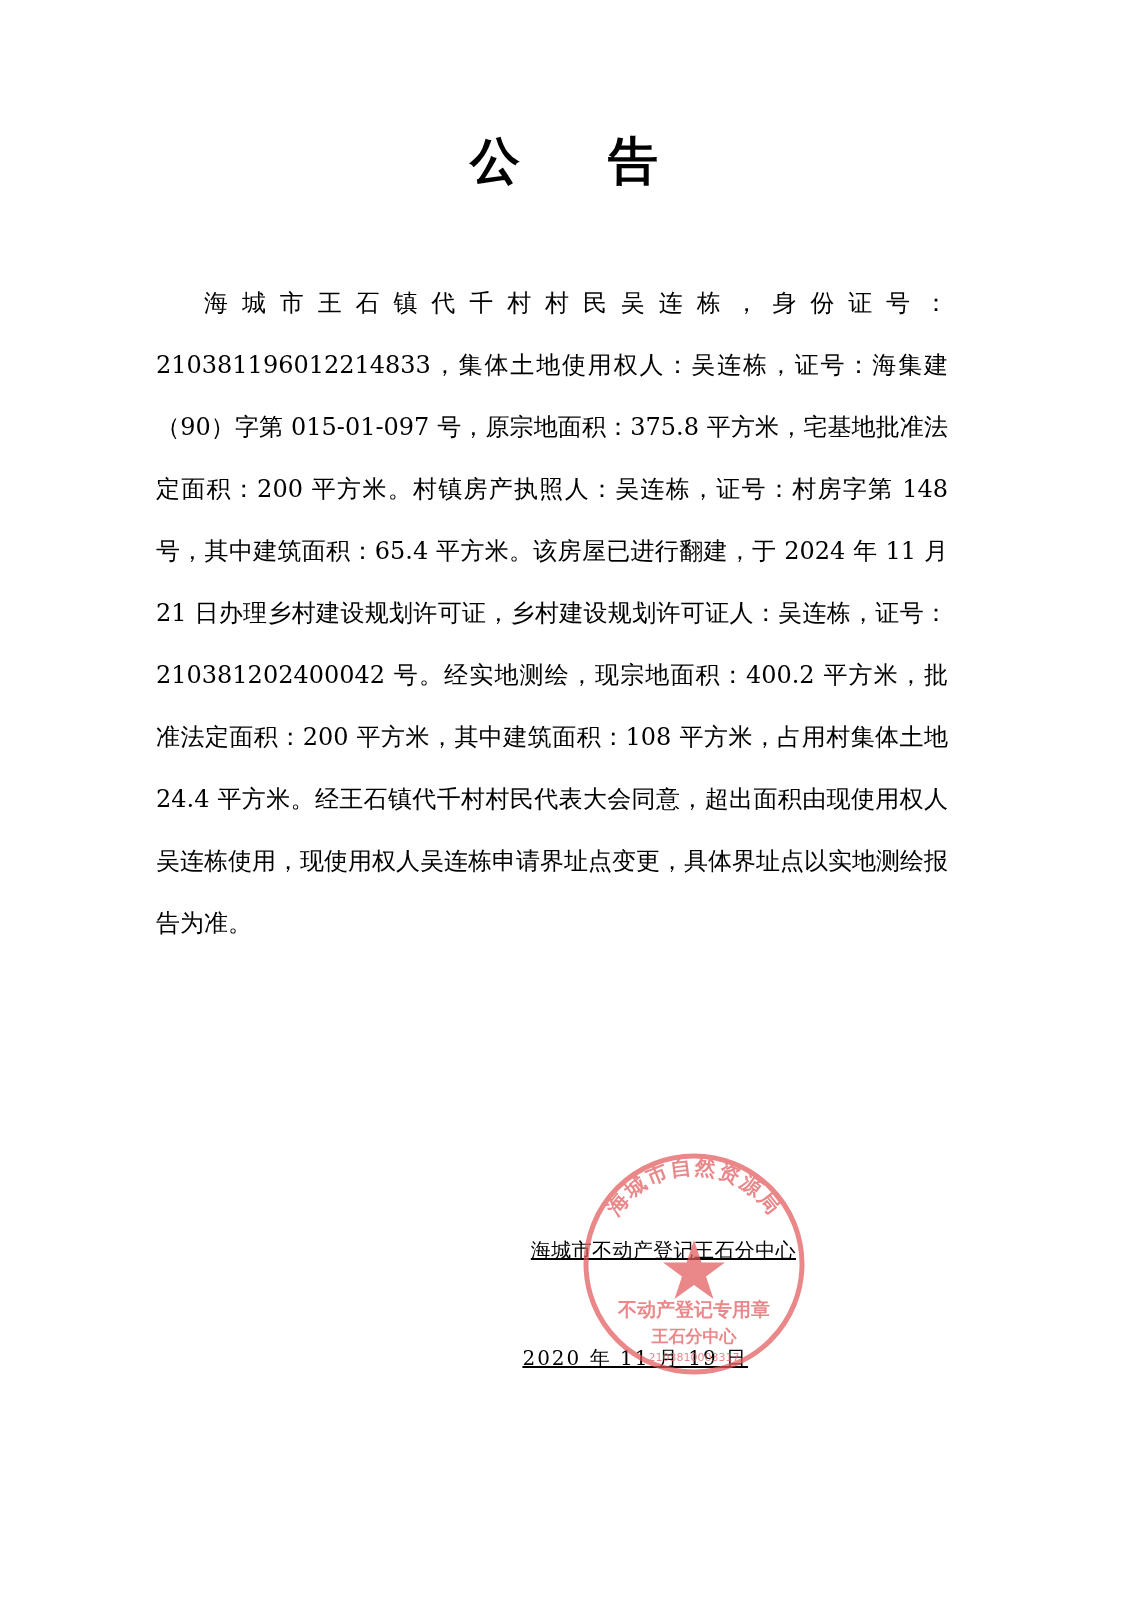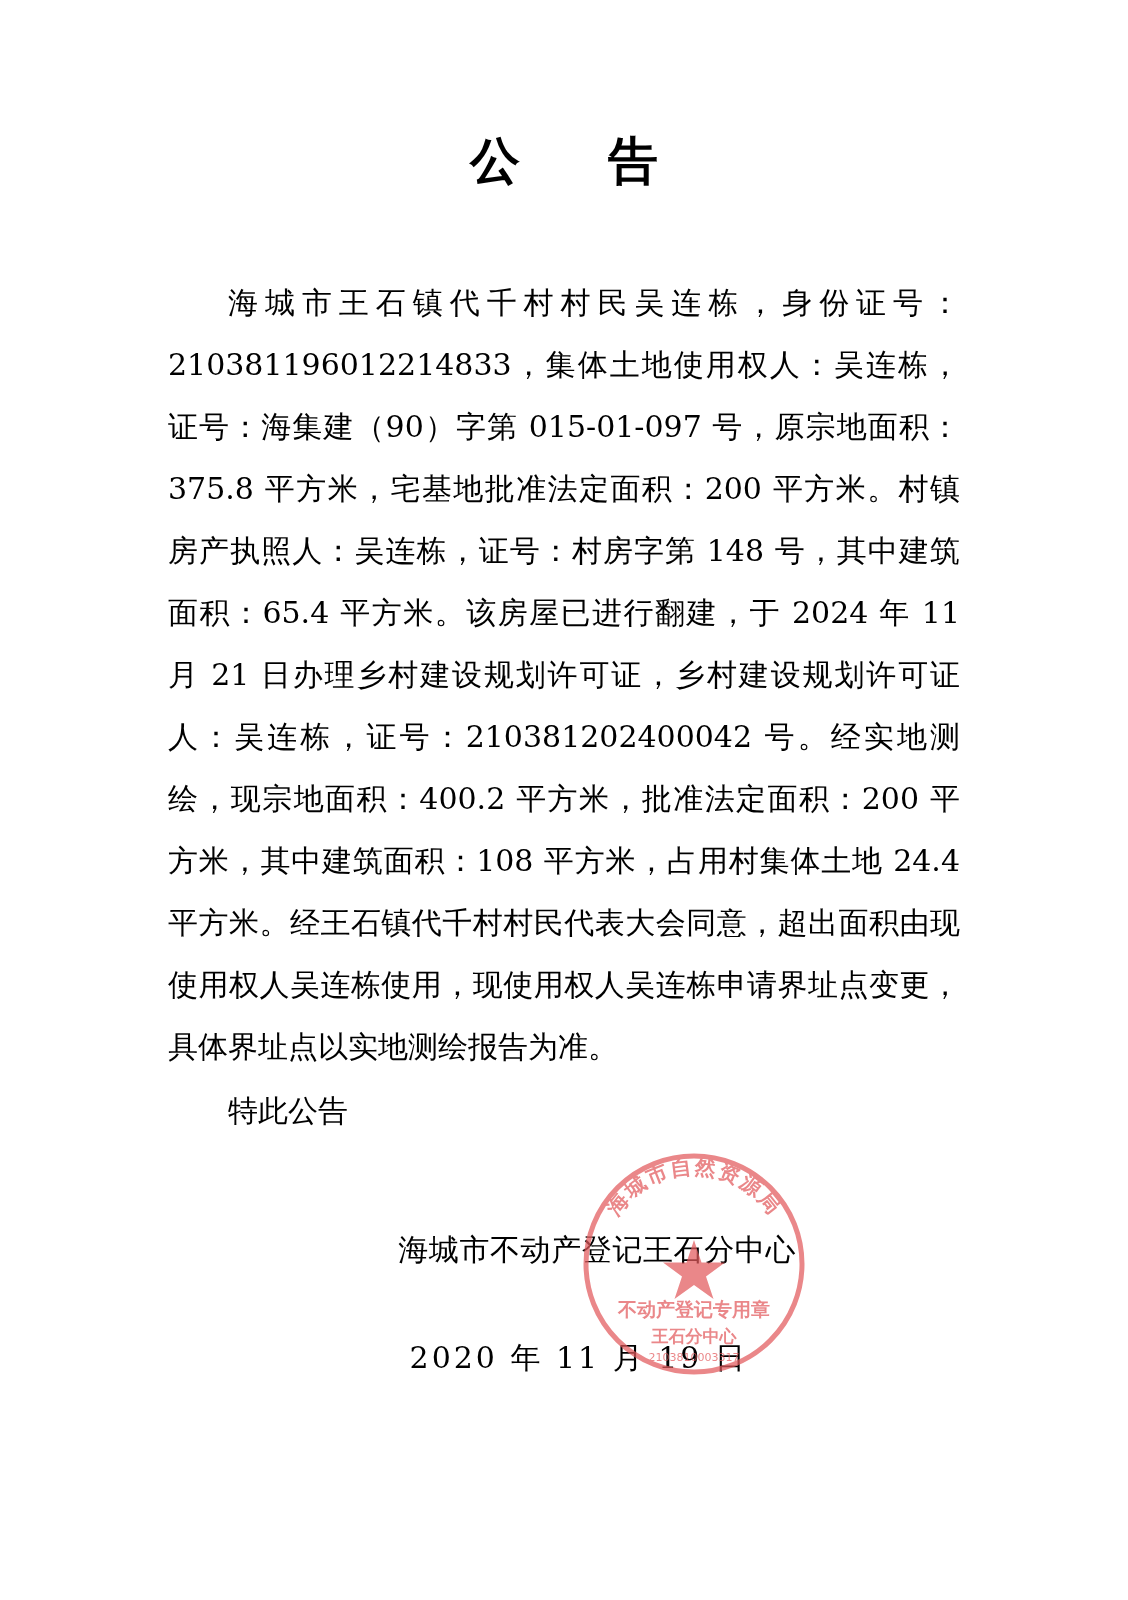--- a/index.html
+++ b/index.html
@@ -33,24 +33,24 @@
     text-align: center;
     font-size: 50px;
     font-weight: 700;
     letter-spacing: 0.38em;
     text-indent: 0.38em;
     font-family: "DejaVu Serif", "Liberation Serif", serif;
   }
 
   .body-text {
     position: absolute;
-    left: 168px;
+    left: 156px;
     top: 272px;
     width: 792px;
-    font-size: 30px;
+    font-size: 24px;
     line-height: 62px;
     text-align: justify;
     text-justify: inter-ideograph;
     font-family: "DejaVu Serif", "Liberation Serif", serif;
   }
 
   .para {
     margin: 0;
     text-indent: 2em;
   }
@@ -62,23 +62,24 @@
   .para.p2 {
     margin-top: 2px;
   }
 
   .signature {
     position: absolute;
     right: 168px;
     top: 1222px;
     width: 640px;
     text-align: right;
-    font-size: 30px;
+    font-size: 20px;
     line-height: 56px;
     font-family: "DejaVu Serif", "Liberation Serif", serif;
+    text-decoration: underline;
   }
 
   .sign-org {
     display: block;
     letter-spacing: 0.02em;
   }
 
   .sign-date {
     display: block;
     margin-top: 52px;
@@ -126,21 +127,20 @@
 </style>
 </head>
 <body>
 
 <div class="page">
 
   <div class="title">公　告</div>
 
   <div class="body-text">
     <p class="para p1">海城市王石镇代千村村民吴连栋，身份证号：210381196012214833，集体土地使用权人：吴连栋，证号：海集建（90）字第 015-01-097 号，原宗地面积：375.8 平方米，宅基地批准法定面积：200 平方米。村镇房产执照人：吴连栋，证号：村房字第 148 号，其中建筑面积：65.4 平方米。该房屋已进行翻建，于 2024 年 11 月 21 日办理乡村建设规划许可证，乡村建设规划许可证人：吴连栋，证号：210381202400042 号。经实地测绘，现宗地面积：400.2 平方米，批准法定面积：200 平方米，其中建筑面积：108 平方米，占用村集体土地 24.4 平方米。经王石镇代千村村民代表大会同意，超出面积由现使用权人吴连栋使用，现使用权人吴连栋申请界址点变更，具体界址点以实地测绘报告为准。</p>
-    <p class="para p2">特此公告</p>
   </div>
 
   <div class="signature">
     <span class="sign-org">海城市不动产登记王石分中心</span>
     <span class="sign-date">2020 年 11 月 19 日</span>
   </div>
 
   <div class="seal">
     <svg width="232" height="232" viewBox="0 0 232 232" xmlns="http://www.w3.org/2000/svg" aria-hidden="true">
       <defs>

